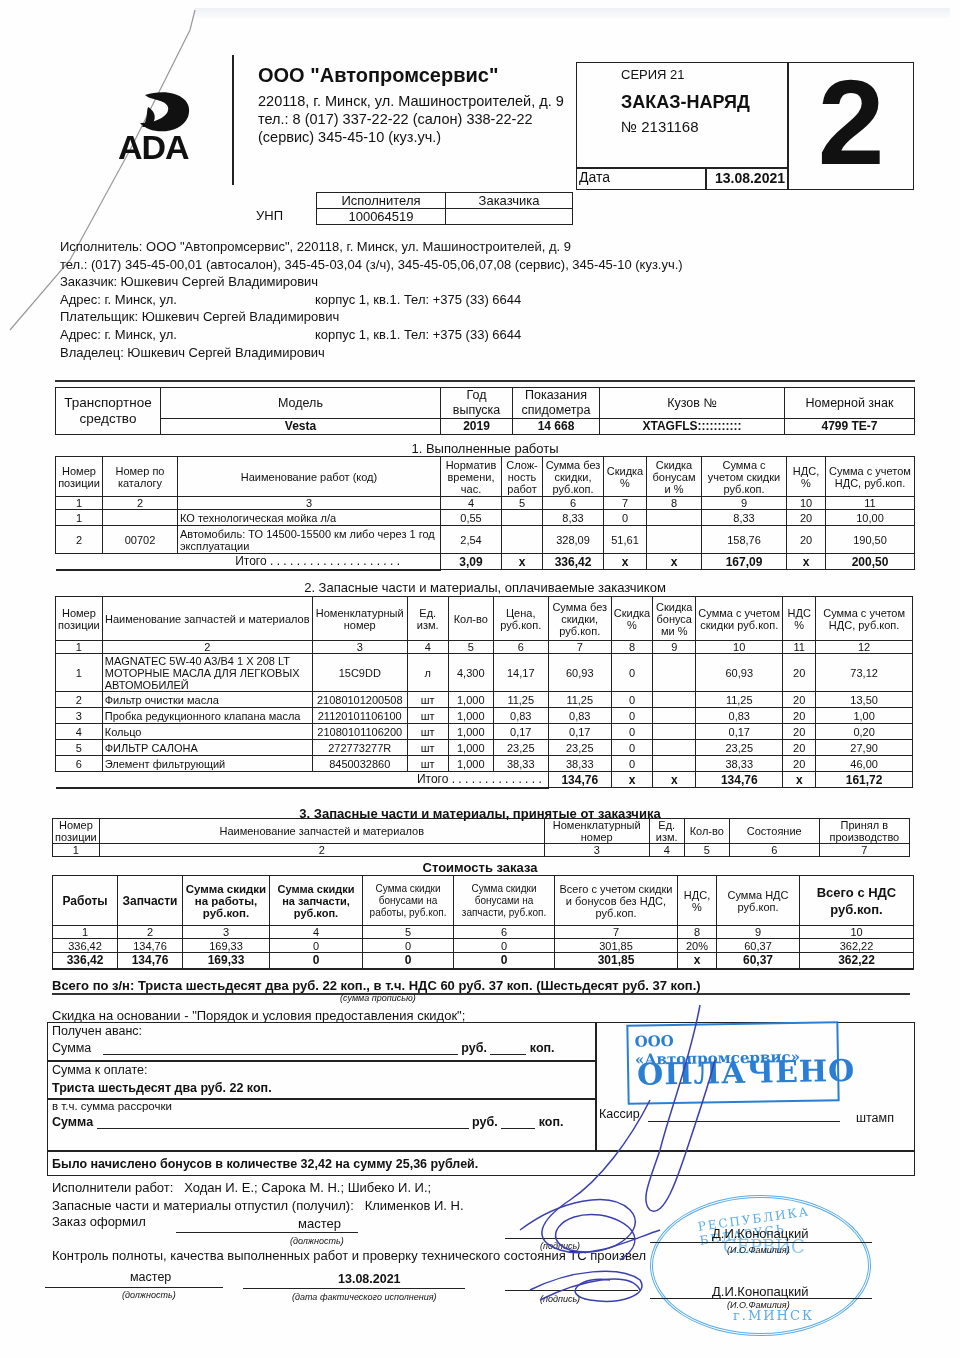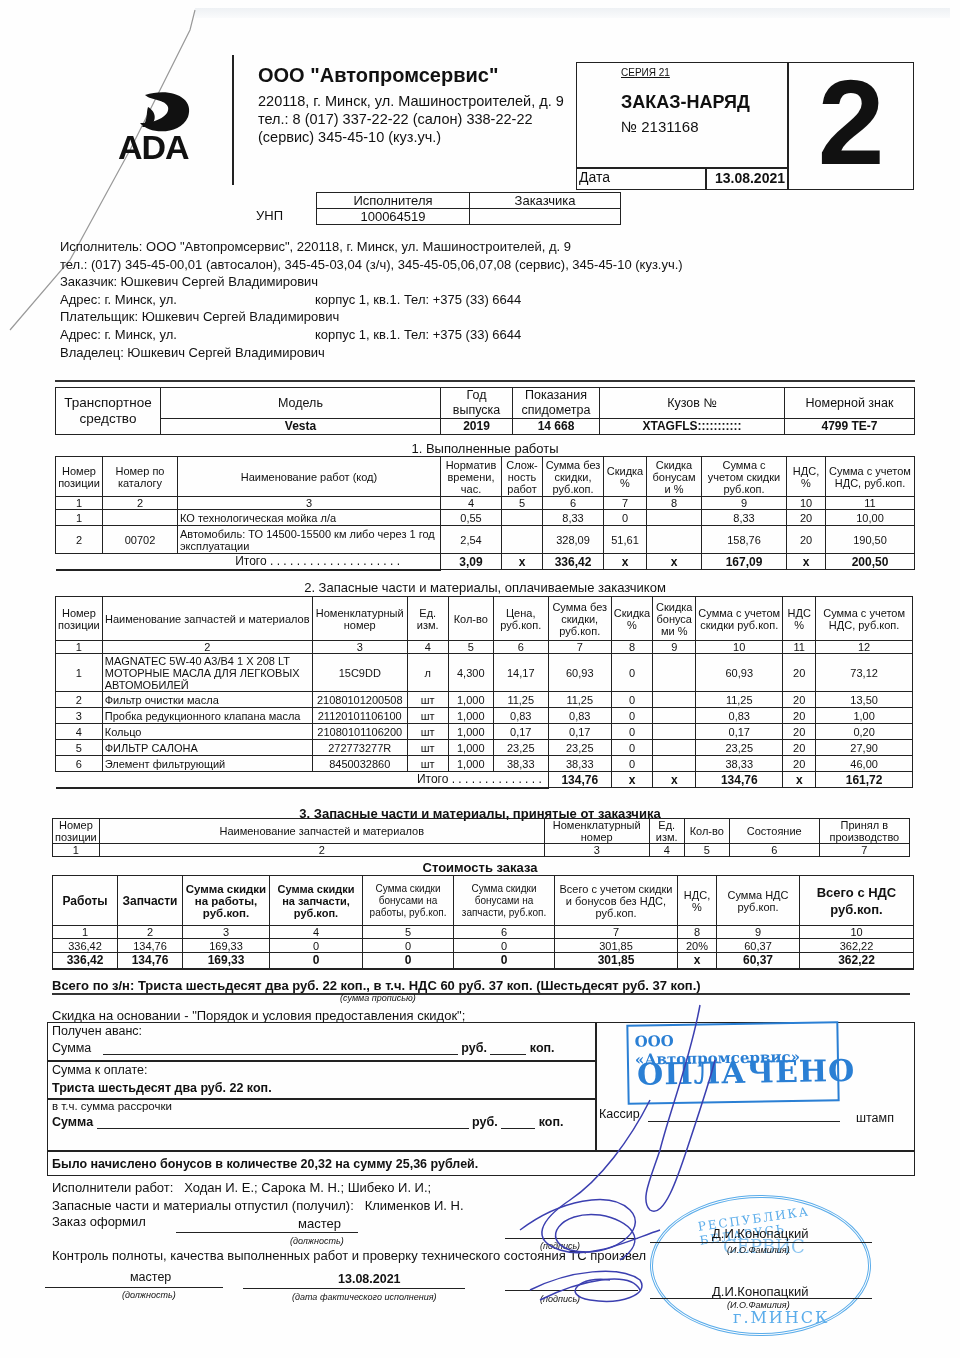--- a/index.html
+++ b/index.html
@@ -12,31 +12,31 @@
   .logo { left:70px; top:75px; width:125px; height:95px; }
   .logo-text { left:118px; top:128px; font-size:34px; font-weight:bold; letter-spacing:-1px; }
   .vbar { left:232px; top:55px; width:2px; height:130px; background:#222; }
   .company { left:258px; top:64px; font-size:20px; font-weight:bold; }
   .addr { left:258px; top:92px; font-size:14.5px; line-height:18px; }
   
   .seriesbox { left:576px; top:62px; width:336px; height:126px; border:1.5px solid #222; }
   .seriesbox .div1 { position:absolute; left:210px; top:0; width:1.5px; height:126px; background:#222; }
   .seriesbox .div2 { position:absolute; left:0; top:104px; width:210px; height:1.5px; background:#222; }
   .seriesbox .div3 { position:absolute; left:128px; top:104px; width:1.5px; height:22px; background:#222; }
-  .series { position:absolute; left:44px; top:4px; font-size:10px; text-decoration:underline; }
+  .series { position:absolute; left:44px; top:4px; font-size:13px; }
   .order-title { position:absolute; left:44px; top:29px; font-size:18px; font-weight:bold;text-align:center; }
   .order-no { position:absolute; left:44px; top:55px; font-size:15px; }
   .big2 { position:absolute; left:212px; top:-6px; width:124px; text-align:center; font-size:120px; font-weight:bold; line-height:130px; }
   .date-label { position:absolute; left:2px; top:106px; font-size:14px; }
   .date-val { position:absolute; left:132px; top:107px; font-size:14px; font-weight:bold; width:76px; text-align:right; }
   
   .unp-label { left:256px; top:208px; font-size:13px; }
   table { border-collapse:collapse; }
   .unp-table { left:316px; top:192px; font-size:13px; }
-  .unp-table td { border:1.5px solid #222; height:15px; padding:0 16px; text-align:center; }
+  .unp-table td { border:1.5px solid #222; height:15px; padding:0 4px; text-align:center; }
   
   .info { left:60px; top:238px; font-size:13px; line-height:17.6px; }
   .info .row { white-space:nowrap; }
   .info .tab { display:inline-block; width:255px; }
   .hr { height:2px; background:#333; }
   
   .grid { font-size:11px; }
   .grid td, .grid th { border:1px solid #222; text-align:center; padding:0 2px; font-weight:normal; line-height:12px; }
   .grid .l { text-align:left; }
   .grid .b { font-weight:bold; font-size:12px; }
@@ -439,21 +439,21 @@
   <div class="pt" style="left:4px;top:92px">
     <b>Сумма</b>
     <span class="uline" style="width:372px"></span>
     <b>руб.</b>
     <span class="uline" style="width:34px"></span>
     <b>коп.</b>
   </div>
   <div class="pt" style="left:551px;top:84px">Кассир</div>
   <div class="sigline" style="left:600px;top:98px;width:192px"></div>
   <div class="pt" style="left:808px;top:88px">штамп</div>
-  <div class="pt bold" style="left:4px;top:134px">Было начислено бонусов в количестве 20,32 на сумму 25,36 рублей.</div>
+  <div class="pt bold" style="left:4px;top:134px">Было начислено бонусов в количестве 32,42 на сумму 25,36 рублей.</div>
 </div>
 
 <div class="abs stamp-paid">
   <div class="s1">ООО «Автопромсервис»</div>
   <div class="s2">ОПЛАЧЕНО</div>
 </div>
 
 <div class="ft" style="left:52px;top:1180px"><span>Исполнители работ:</span>&nbsp;&nbsp; <span>Ходан И. Е.; Сарока М. Н.; Шибеко И. И.;</span></div>
 <div class="ft" style="left:52px;top:1198px"><span>Запасные части и материалы отпустил (получил):</span>&nbsp;&nbsp; <span>Клименков И. Н.</span></div>
 <div class="ft" style="left:52px;top:1214px">Заказ оформил</div>
@@ -470,21 +470,21 @@
 <div class="cap" style="left:122px;top:1290px">(должность)</div>
 <div class="ft" style="left:338px;top:1272px;font-weight:bold;font-size:12.5px">13.08.2021</div>
 <div class="sigline" style="left:243px;top:1288px;width:222px"></div>
 <div class="cap" style="left:292px;top:1292px">(дата фактического исполнения)</div>
 <div class="sigline" style="left:505px;top:1290px;width:133px"></div>
 <div class="cap" style="left:540px;top:1294px">(подпись)</div>
 
 <div class="abs round-stamp">
   <div style="position:absolute;left:45px;top:10px;font-size:12px;letter-spacing:2px;transform:rotate(-8deg)">РЕСПУБЛИКА БЕЛАРУСЬ</div>
   <div style="position:absolute;left:70px;top:38px;font-size:18px;opacity:.7">СЕРВИС</div>
-  <div style="position:absolute;left:80px;top:110px;font-size:16px;letter-spacing:2px">г.МИНСК</div>
+  <div style="position:absolute;left:80px;top:110px;font-size:13px;letter-spacing:2px">г.МИНСК</div>
 </div>
 
 <div class="ft" style="left:712px;top:1226px">Д.И.Конопацкий</div>
 <div class="sigline" style="left:650px;top:1242px;width:222px"></div>
 <div class="cap" style="left:727px;top:1245px">(И.О.Фамилия)</div>
 <div class="ft" style="left:712px;top:1284px">Д.И.Конопацкий</div>
 <div class="sigline" style="left:650px;top:1298px;width:222px"></div>
 <div class="cap" style="left:727px;top:1300px">(И.О.Фамилия)</div>
 
 <svg class="abs" style="left:500px;top:1000px;width:330px;height:320px" viewBox="0 0 330 320">

